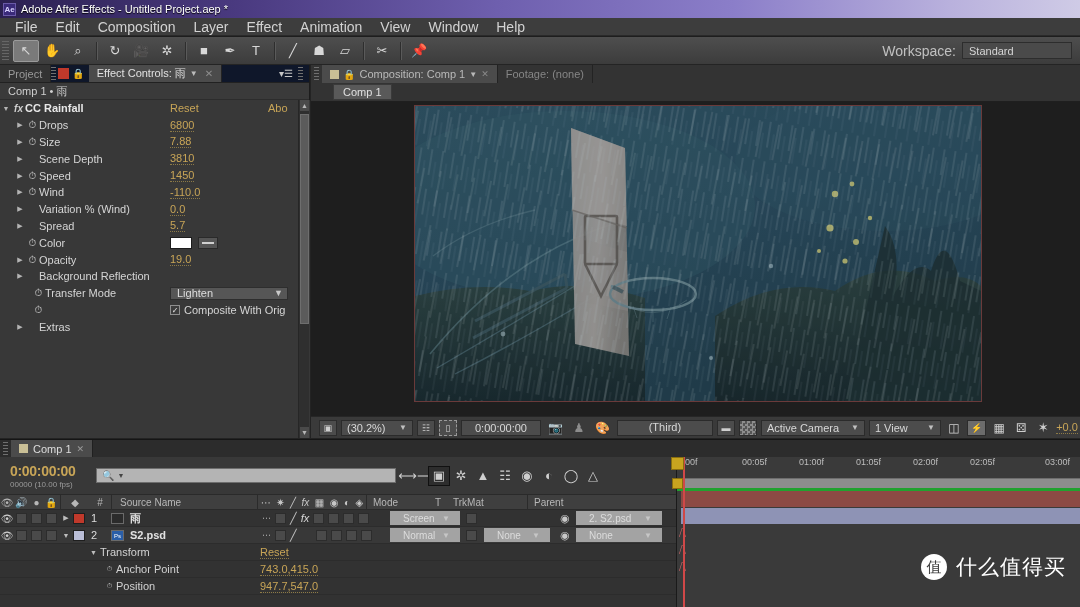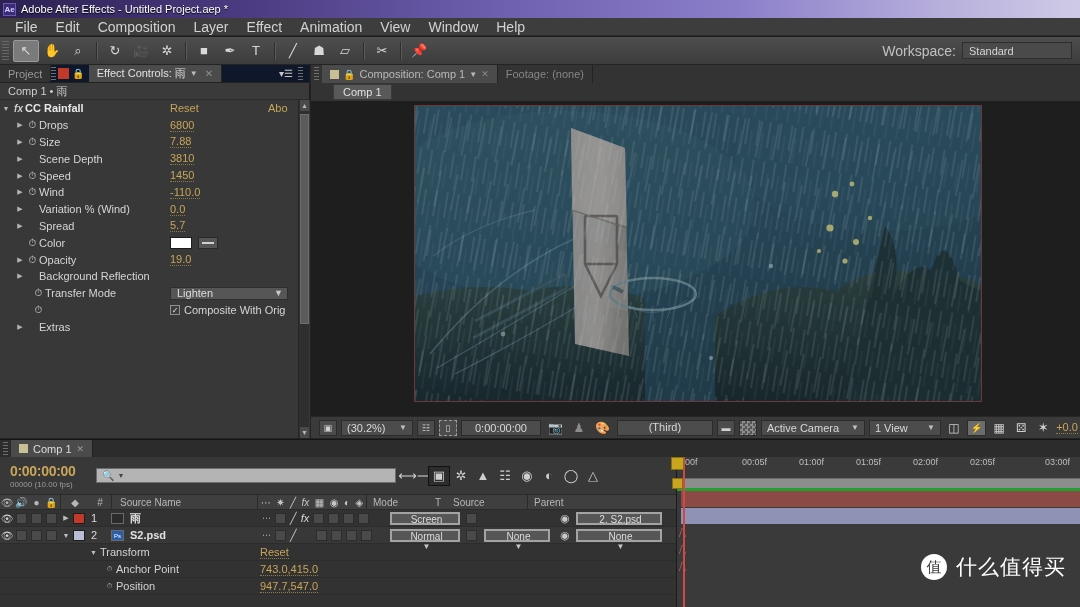--- a/index.html
+++ b/index.html
@@ -171,23 +171,23 @@
   .vdiv{ width:1px; height:15px; background:#2b2b2b; }
 
   .layerRow{ height:17px; display:flex; align-items:center; font-size:11px;
              border-bottom:1px solid #2c2c2c; position:relative; }
   .layerRow.alt{ background:#383838; }
   .cellIcon{ width:14px; text-align:center; color:#cfcfcf; font-size:10px; }
   .swatchBox{ width:12px; height:11px; border:1px solid #1e1e1e; }
   .numCell{ width:18px; text-align:center; color:#dcdcdc; }
   .srcName{ color:#e2e2e2; font-weight:bold; }
   .miniBox{ width:11px; height:11px; background:#4a4a4a; border:1px solid #2c2c2c; }
-  .modeSel{ width:70px; height:13px; background:#565656; border:2px solid #a3a3a3;
+  .modeSel{ width:70px; height:13px; background:#565656; border:7px solid #a3a3a3;
             display:flex; align-items:center; justify-content:space-between; padding:0 3px 0 6px;
-            color:#dcdcdc; font-size:10px;flex-direction:column; }
+            color:#dcdcdc; font-size:10px; }
   .modeSel .cv{ font-size:8px; color:#c6c6c6; }
   .propRow{ height:17px; display:flex; align-items:center; font-size:11px; position:relative;
             border-bottom:1px solid #2c2c2c;padding-left:21px;}
   .propName{ color:#d2d2d2; }
   .propVal{ color:#c8a557; border-bottom:1px dotted #8d7a46; }
 
   
   #trackArea{ position:absolute; left:676px; top:17px; width:404px; height:216px; background:#3a3a3a;
               border-left:1px solid #1a1a1a; }
   #ruler{ height:31px; background:#3a3a3a; position:relative; border-bottom:1px solid #252525; }
@@ -601,21 +601,21 @@
         <span>╱</span>
         <span style="font-style:italic;">fx</span>
         <span>▦</span>
         <span>◉</span>
         <span>◐</span>
         <span>◈</span>
       </div>
       <div class="vdiv"></div>
       <div class="ch" style="width:60px;padding-left:6px;">Mode</div>
       <div class="ch" style="width:22px;justify-content:center;">T</div>
-      <div class="ch" style="width:78px;padding-left:4px;">Source</div>
+      <div class="ch" style="width:78px;padding-left:4px;">TrkMat</div>
       <div class="vdiv"></div>
       <div class="ch" style="width:100px;padding-left:6px;">Parent</div>
     </div>
 
     <div id="rowsHolder">
         <div class="layerRow">
           <span class="cellIcon" style="width:14px">👁</span>
           <span class="miniBox" style="margin:0 2px"></span>
           <span class="miniBox" style="margin:0 2px"></span>
           <span class="miniBox" style="margin:0 2px"></span>

